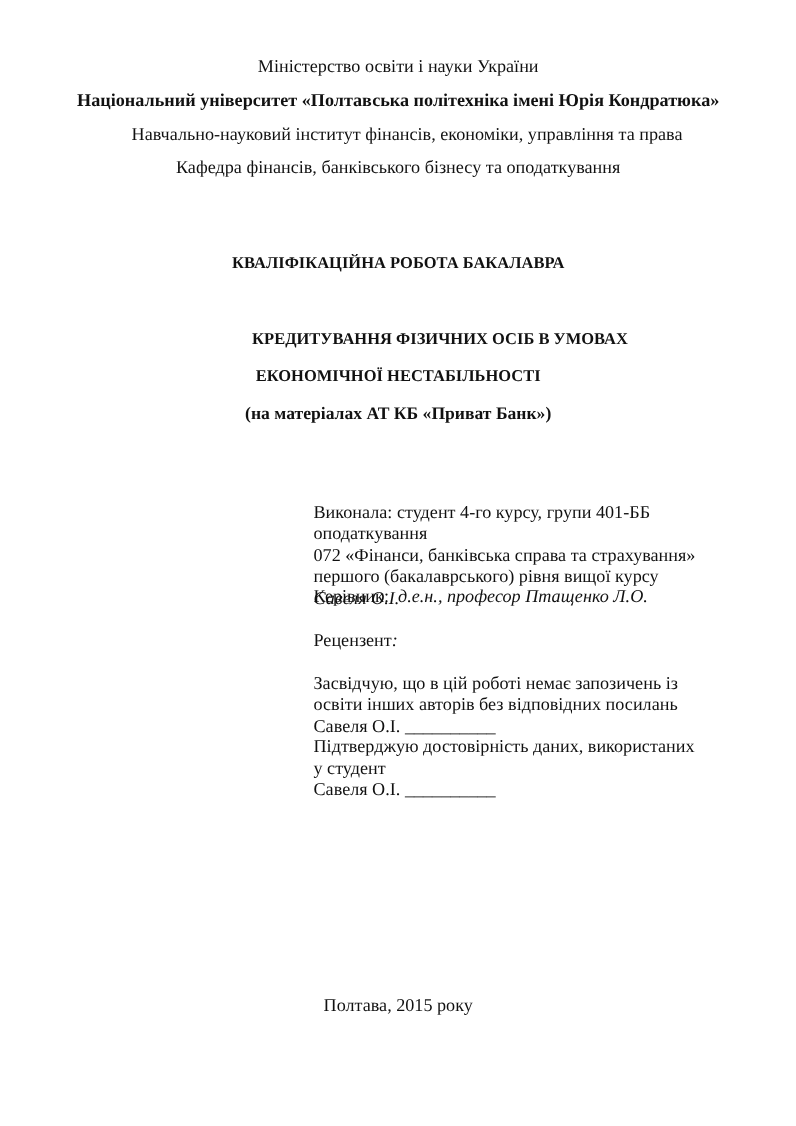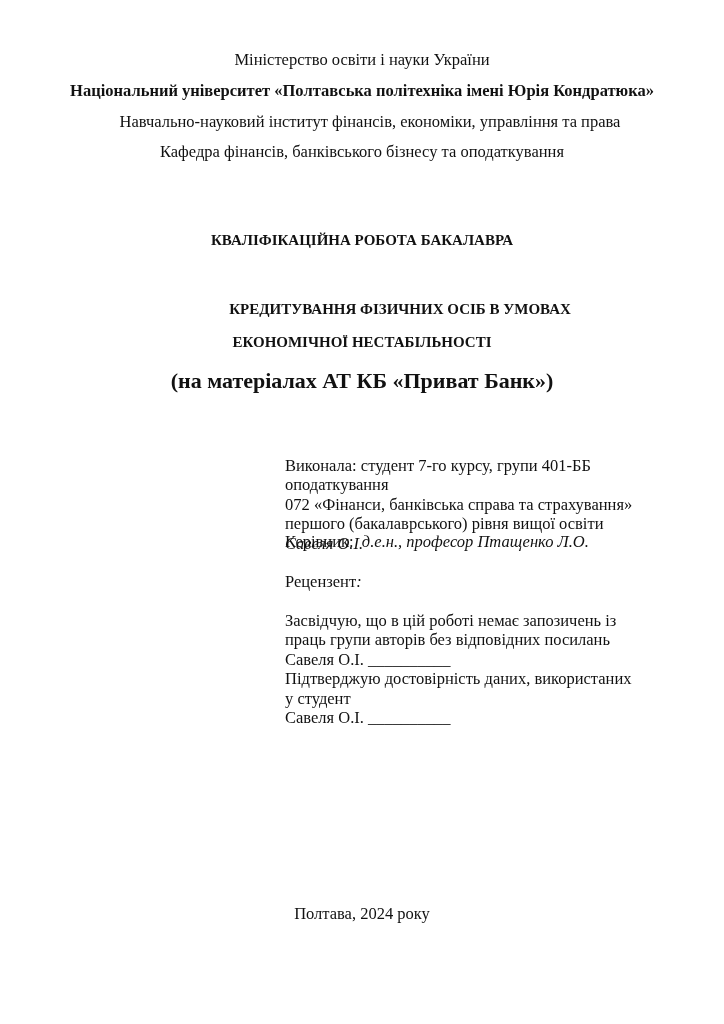--- a/index.html
+++ b/index.html
@@ -4,56 +4,56 @@
   <style>
     html, body { margin: 0; padding: 0; }
     body {
       width: 724px; height: 1024px; background: #ffffff; position: relative; overflow: hidden;
       font-family: "Liberation Serif", "DejaVu Serif", serif; color: #111111;
     }
     .line { position: absolute; white-space: nowrap; }
     .center { left: 0; width: 724px; text-align: center; }
     .hdr { font-size: 16.5px; }
     .title { font-size: 15px; font-weight: bold; }
-    .sub { font-size: 22px; font-weight: bold; }
+    .sub { font-size: 16px; font-weight: bold; }
     .blk { left: 285px; font-size: 16.5px; }
     .ital { font-style: italic; }
   </style>
 </head>
 <body>
 
 <div>
   <div class="line center hdr" style="top:50px;">Міністерство освіти і науки України</div>
   <div class="line center hdr" style="top:81px;font-weight:bold;">Національний університет «Полтавська політехніка імені Юрія Кондратюка»</div>
   <div class="line center hdr" style="top:112px; left:8px;">Навчально-науковий інститут фінансів, економіки, управління та права</div>
   <div class="line center hdr" style="top:142px;">Кафедра фінансів, банківського бізнесу та оподаткування</div>
 
   <div class="line center title" style="top:232px;">КВАЛІФІКАЦІЙНА РОБОТА БАКАЛАВРА</div>
 
   <div class="line center title" style="top:301px;padding-left:38px;">КРЕДИТУВАННЯ ФІЗИЧНИХ ОСІБ В УМОВАХ</div>
   <div class="line center title" style="top:334px;">ЕКОНОМІЧНОЇ НЕСТАБІЛЬНОСТІ</div>
   <div class="line center sub" style="top:368px;">(на матеріалах АТ КБ «Приват Банк»)</div>
 
   <div>
-    <div class="line blk" style="top:456px;">Виконала: студент 7-го курсу, групи 401-ББ</div>
+    <div class="line blk" style="top:456px;">Виконала: студент 4-го курсу, групи 401-ББ</div>
     <div class="line blk" style="top:475px;">оподаткування</div>
     <div class="line blk" style="top:495px;">072 «Фінанси, банківська справа та страхування»</div>
-    <div class="line blk" style="top:514px;">першого (бакалаврського) рівня вищої освіти</div>
+    <div class="line blk" style="top:514px;">першого (бакалаврського) рівня вищої курсу</div>
     <div class="line blk" style="top:534px;font-style:italic;">Савеля О.І.</div>
     <div class="line blk" style="top:532px;">
       <span>Керівник:</span>&nbsp;&nbsp;<span class="ital">д.е.н., професор Птащенко Л.О.</span>
     </div>
     <div class="line blk" style="top:572px;">
       <span>Рецензент</span><span class="ital">:</span>
     </div>
   </div>
 
   <div>
     <div class="line blk" style="top:611px;text-align:center;">Засвідчую, що в цій роботі немає запозичень із</div>
-    <div class="line blk" style="top:630px;">праць групи авторів без відповідних посилань</div>
+    <div class="line blk" style="top:630px;">освіти інших авторів без відповідних посилань</div>
     <div class="line blk" style="top:650px;">Савеля О.І. __________</div>
     <div class="line blk" style="top:669px;">Підтверджую достовірність даних, використаних</div>
     <div class="line blk" style="top:689px;">у студент</div>
     <div class="line blk" style="top:708px;">Савеля О.І. __________</div>
   </div>
 
-  <div class="line center hdr" style="top:904px;">Полтава, 2024 року</div>
+  <div class="line center hdr" style="top:904px;">Полтава, 2015 року</div>
 </div>
 
 </body></html>

